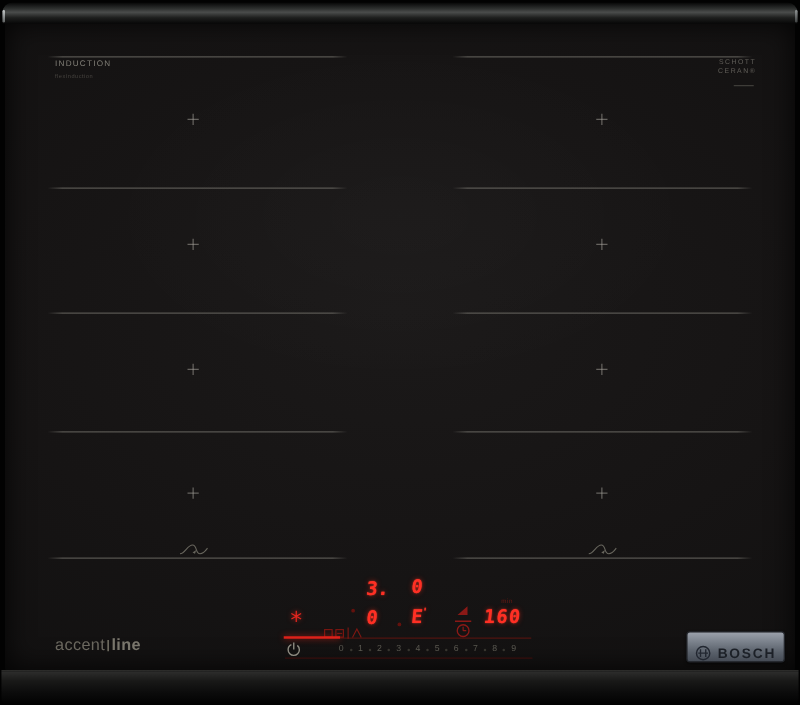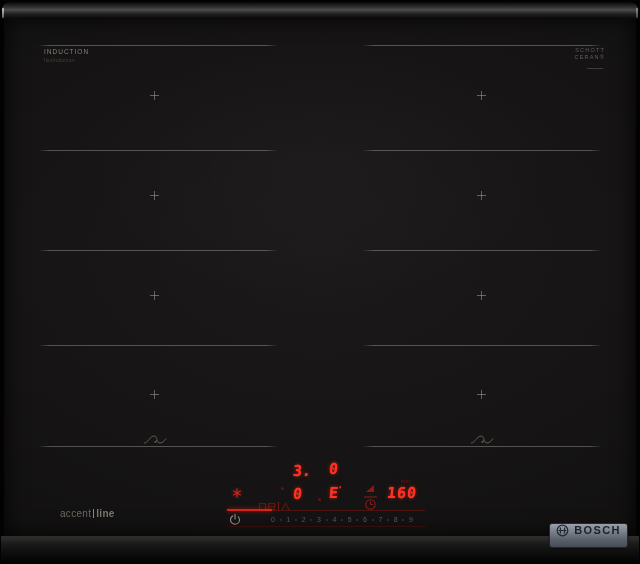--- a/index.html
+++ b/index.html
@@ -32,29 +32,29 @@
   .cross::after{content:"";position:absolute;top:0;bottom:0;left:4px;width:1px;background:rgba(165,163,155,.55);}
   .flexmark{position:absolute;width:26px;height:14px;opacity:.7;}
 
   
   .induction{position:absolute;left:44px;top:48px;color:rgba(158,155,145,.8);
     font-size:6.5px;letter-spacing:1px;}
   .induction .sub{margin-top:3px;font-size:4.5px;letter-spacing:.4px;color:rgba(128,125,115,.45);}
   .schott{position:absolute;left:553px;top:47px;width:52px;text-align:right;
     color:rgba(142,139,130,.62);font-size:5.5px;letter-spacing:1.2px;line-height:1.35;}
   .schott-dash{position:absolute;left:587px;top:68px;width:16px;height:1px;background:rgba(125,122,112,.4);}
-  .accentline{position:absolute;left:44px;top:508px;color:#6b685f;font-size:10px;letter-spacing:.3px;margin-left:16px;}
+  .accentline{position:absolute;left:44px;top:508px;color:#6b685f;font-size:13px;letter-spacing:.3px;}
   .accentline .bar{display:inline-block;width:1px;height:9px;background:#8a8778;margin:0 2px;vertical-align:-1px;}
   .accentline .bold{font-weight:bold;color:#79766c;}
 
   
   .badge{position:absolute;left:550px;top:506px;width:77px;height:23px;border-radius:2px;
     background:linear-gradient(180deg,#9aa0aa 0%,#7b828c 32%,#5a616b 68%,#454b55 100%);
     box-shadow:0 0 0 1px #24272d,0 1px 3px rgba(0,0,0,.9);
-    display:flex;align-items:flex-start;justify-content:center;gap:5px;margin-top:18px;}
+    display:flex;align-items:flex-end;justify-content:center;gap:5px;}
   .badge .brand{font-weight:bold;font-size:11px;letter-spacing:1.4px;color:#1c2027;}
 
   
   .seg7{position:absolute;font-family:"DejaVu Sans Mono",monospace;font-weight:bold;
     color:#ff2f24;transform:skewX(-6deg);line-height:1;
     text-shadow:0 0 4px rgba(255,45,30,.55),0 0 1px rgba(255,70,50,.9);}
   .seg7 sup{font-size:8px;vertical-align:6px;margin-left:-1px;}
   .zseg{font-size:15px;}
   .timer-seg{font-size:15px;letter-spacing:1px;}
   .min-label{position:absolute;left:401px;top:478px;font-size:5px;color:rgba(170,30,20,.6);letter-spacing:.5px;}

